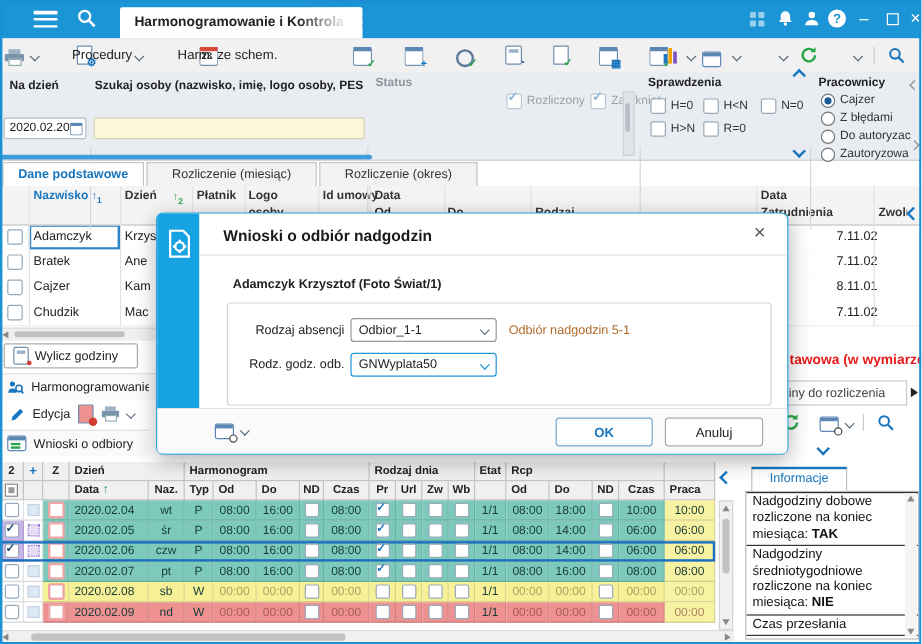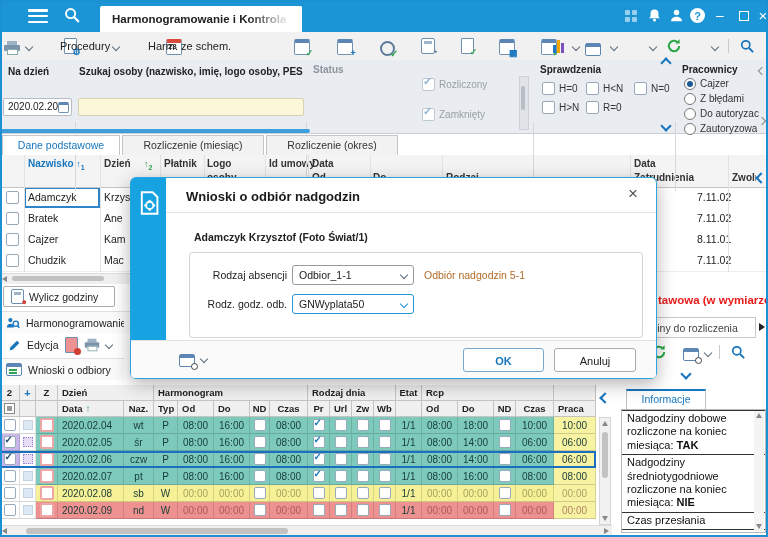--- a/index.html
+++ b/index.html
@@ -74,21 +74,21 @@
   .ck.dim{border-color:#bcc8d2;}
   .ck.dim.on::after{color:#8fb3d2;}
   .rd{display:inline-block;width:10px;height:10px;border:1px solid #777;border-radius:50%;background:#fff;position:relative;flex:none;}
   .rd.on::after{content:"";position:absolute;inset:2px;border-radius:50%;background:#1c5a96;}
   .sbar{background:#e0e4e9;border:1px solid #cdd2d8;}
   .sthumb{background:#b7bec6;border-radius:2px;}
 
   
   .tab{top:135px;height:20px;box-sizing:border-box;font-size:10.5px;line-height:19px;text-align:center;
        border:1px solid #c6c6c6;border-bottom:none;background:#f2f2f2;color:#333;cursor:pointer;z-index:5;}
-  .tab.act{background:#fff;color:#1776be;font-weight:normal;z-index:6;}
+  .tab.act{background:#fff;color:#1776be;font-weight:bold;z-index:6;}
 
   
   .ehead{left:0;top:155px;width:768px;height:32px;background:#f4f4f4;border-bottom:1px solid #c6c6c6;z-index:4;}
   .hl{position:absolute;font-size:10px;font-weight:bold;color:#333;white-space:nowrap;}
   .hl.blue{color:#1776be;}
   .sort{font-weight:bold;font-size:9px;}
   .sort sub{font-size:7px;}
   .erow{position:absolute;left:0;width:768px;height:21px;background:#fff;border-bottom:1px solid #ededed;z-index:3;cursor:pointer;}
   .erow .ck{position:absolute;left:6px;top:4px;}
   .ecell{position:absolute;top:0;font-size:10.5px;color:#222;line-height:21px;}
@@ -295,21 +295,21 @@
       <span>2020.02.20</span>
       <span class="cal" style="position:absolute;right:2px;top:3px;width:9px;height:7px;border-top-width:3px"></span>
     </div>
     <div class="fdiv a" style="left:75px"></div>
 
     <span class="flab a nw" style="left:79px;top:6px;width:224px">Szukaj osoby (nazwisko, imię, logo osoby, PESEL)</span>
     <input class="finput a" style="left: 78px; top: 38px; width: 226px; height: 18px; background: rgb(252, 247, 217); border-color: rgb(214, 210, 180);" value="">
     <div class="fdiv a" style="left:306px"></div>
 
     <span class="flab dim a" style="left:313px;top:4px">Status</span>
-    <div class="a" id="st-c2" style="left:422px;top:18px;display:flex;flex-direction:column;gap:17px">
+    <div class="a" id="st-c2" style="left:422px;top:18px;display:flex;flex-direction:row;gap:5px">
         <label class="fopt">
           <span class="ck dim on"></span>
           <span class="lbl dimtx">Rozliczony</span>
         </label>
         <label class="fopt">
           <span class="ck dim on"></span>
           <span class="lbl dimtx">Zamknięty</span>
         </label>
       </div>
     <div class="sbar a" style="left:519px;top:16px;width:8px;height:52px">

